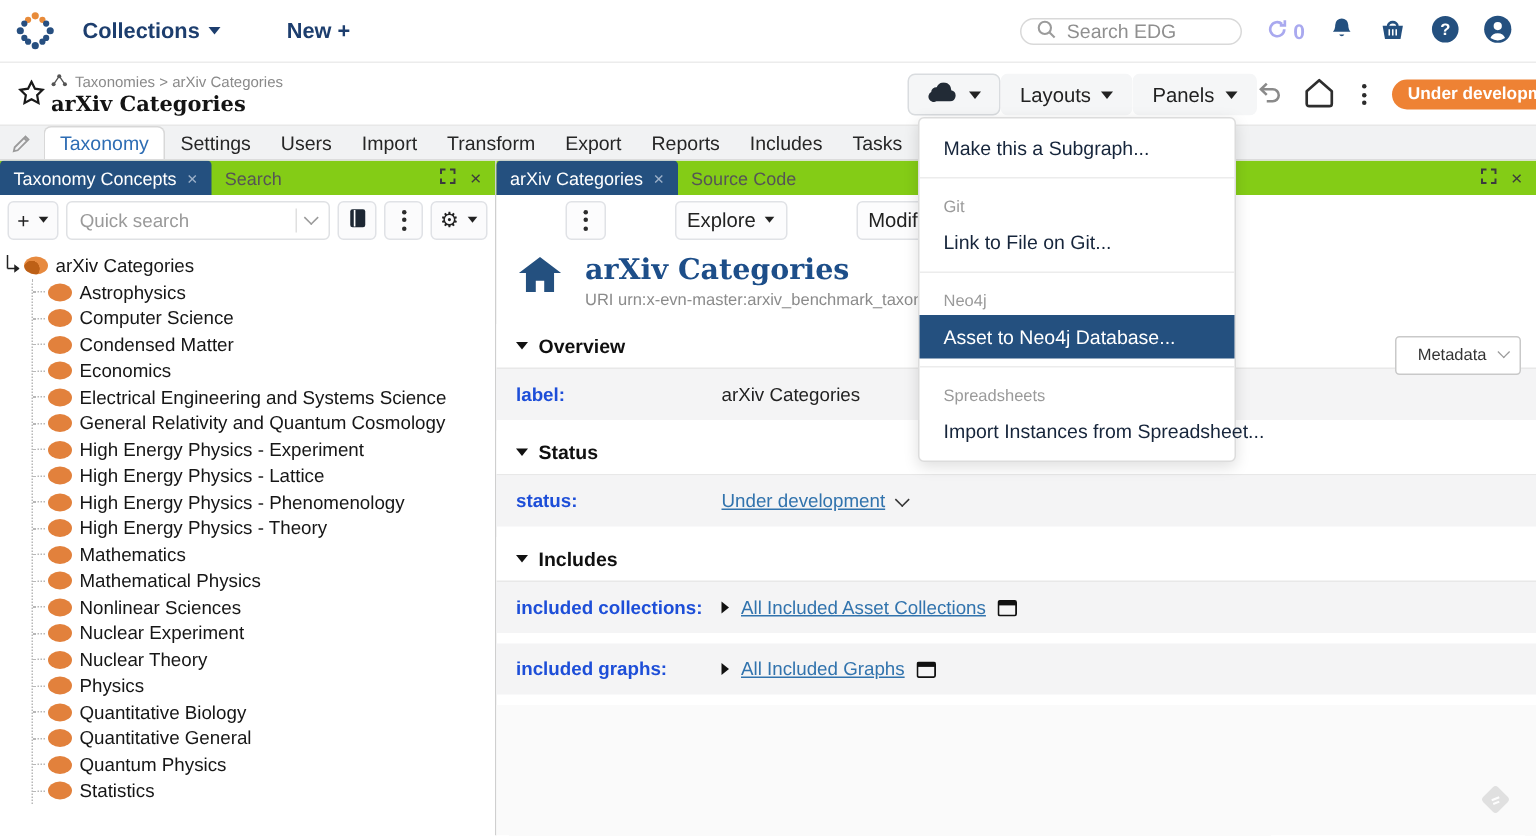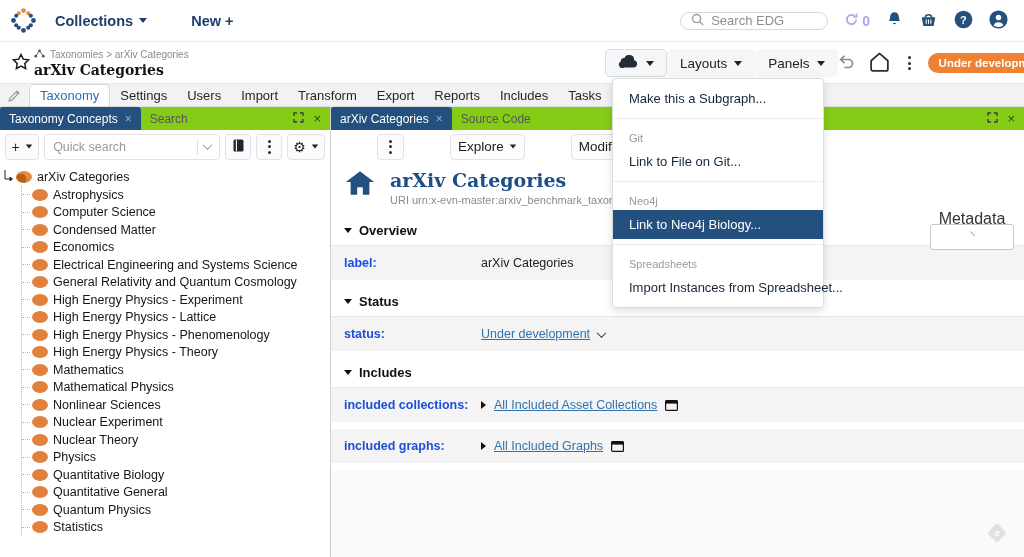--- a/index.html
+++ b/index.html
@@ -89,21 +89,21 @@
   .gear-btn { margin-left:auto;}
   .gear-glyph { font-family:"DejaVu Sans", sans-serif; font-size:14px; color:#222; line-height:1;}
   
   .doc-header { position:relative; padding:6px 12px 8px 14px; flex:none;}
   .doc-title-wrap { display:flex; align-items:flex-start; gap:15px;}
   .doc-texts { padding-top:0px;}
   .doc-title { font-family:"DejaVu Serif", serif; font-weight:bold; font-size:19px; color:#1d4e89;}
   .doc-uri { font-size:11px; color:#8b8b8b; margin-top:3px;}
   .meta-select { position:absolute; right:10px; top:61px; width:84px; height:21px;
     border:1px solid #c9c9c9; border-radius:3px; background:#fff; display:flex; align-items:center;
-    justify-content:flex-end; gap:8px; padding:12px 7px; font-size:16px; color:#333; cursor:pointer;flex-direction:column;}
+    justify-content:flex-end; gap:8px; padding:12px 7px; font-size:11px; color:#333; cursor:pointer;}
   .meta-select .chev{ transform:rotate(45deg) translate(-2px,-2px) scale(.85);}
   
   .sections { flex:none; font-size:12.5px; margin-top:2px;}
   .section-title { height:30px; display:flex; align-items:center; gap:7px; padding-left:13px;
     font-weight:bold; font-size:13px; color:#101010; border-bottom:1px solid #e8e8e8; background:#fff; cursor:pointer;}
   .tri-down { width:0; height:0; border-left:4.5px solid transparent; border-right:4.5px solid transparent;
     border-top:5.5px solid #111; display:inline-block;}
   .tri-right { width:0; height:0; border-top:4.5px solid transparent; border-bottom:4.5px solid transparent;
     border-left:5.5px solid #111; display:inline-block;}
   .field-row { background:#f4f4f5; min-height:34px; display:flex; align-items:center; margin-bottom:7px;}
@@ -585,17 +585,17 @@
   </div>
 </div>
 
 <div class="menu" id="dropdown-menu">
     <div class="menu-item">Make this a Subgraph...</div>
     <div class="menu-divider"></div>
     <div class="menu-label">Git</div>
     <div class="menu-item">Link to File on Git...</div>
     <div class="menu-divider"></div>
     <div class="menu-label">Neo4j</div>
-    <div class="menu-item highlighted">Link to Neo4j Biology...</div>
+    <div class="menu-item highlighted">Asset to Neo4j Database...</div>
     <div class="menu-divider"></div>
     <div class="menu-label">Spreadsheets</div>
     <div class="menu-item">Import Instances from Spreadsheet...</div>
   </div>
 
 </body></html>

